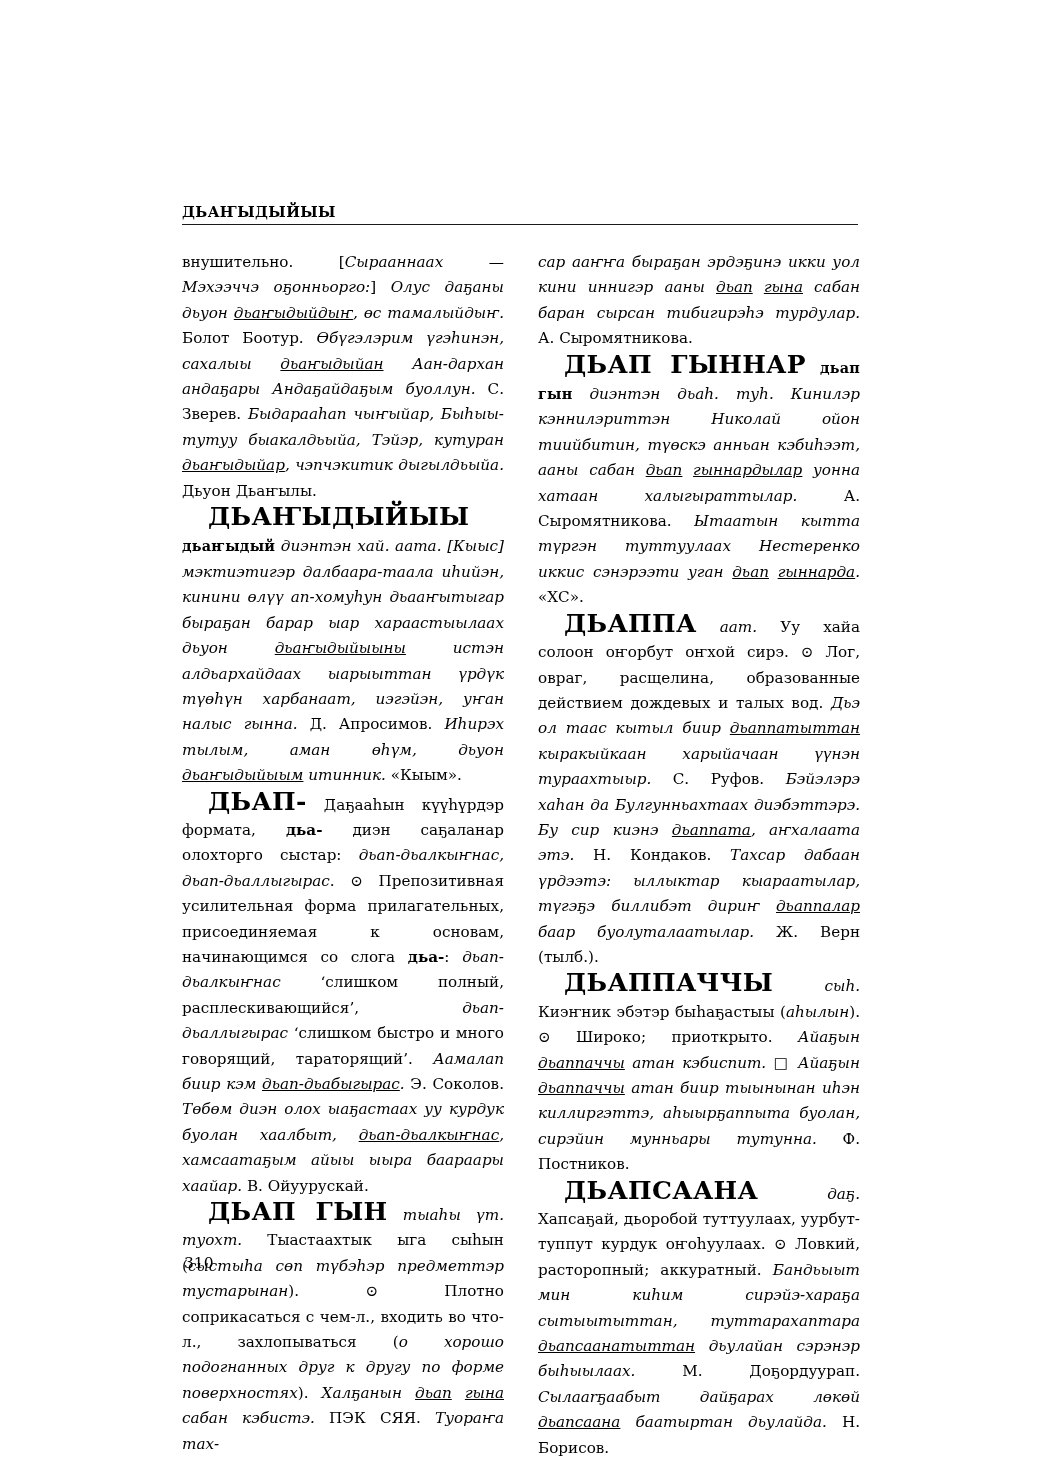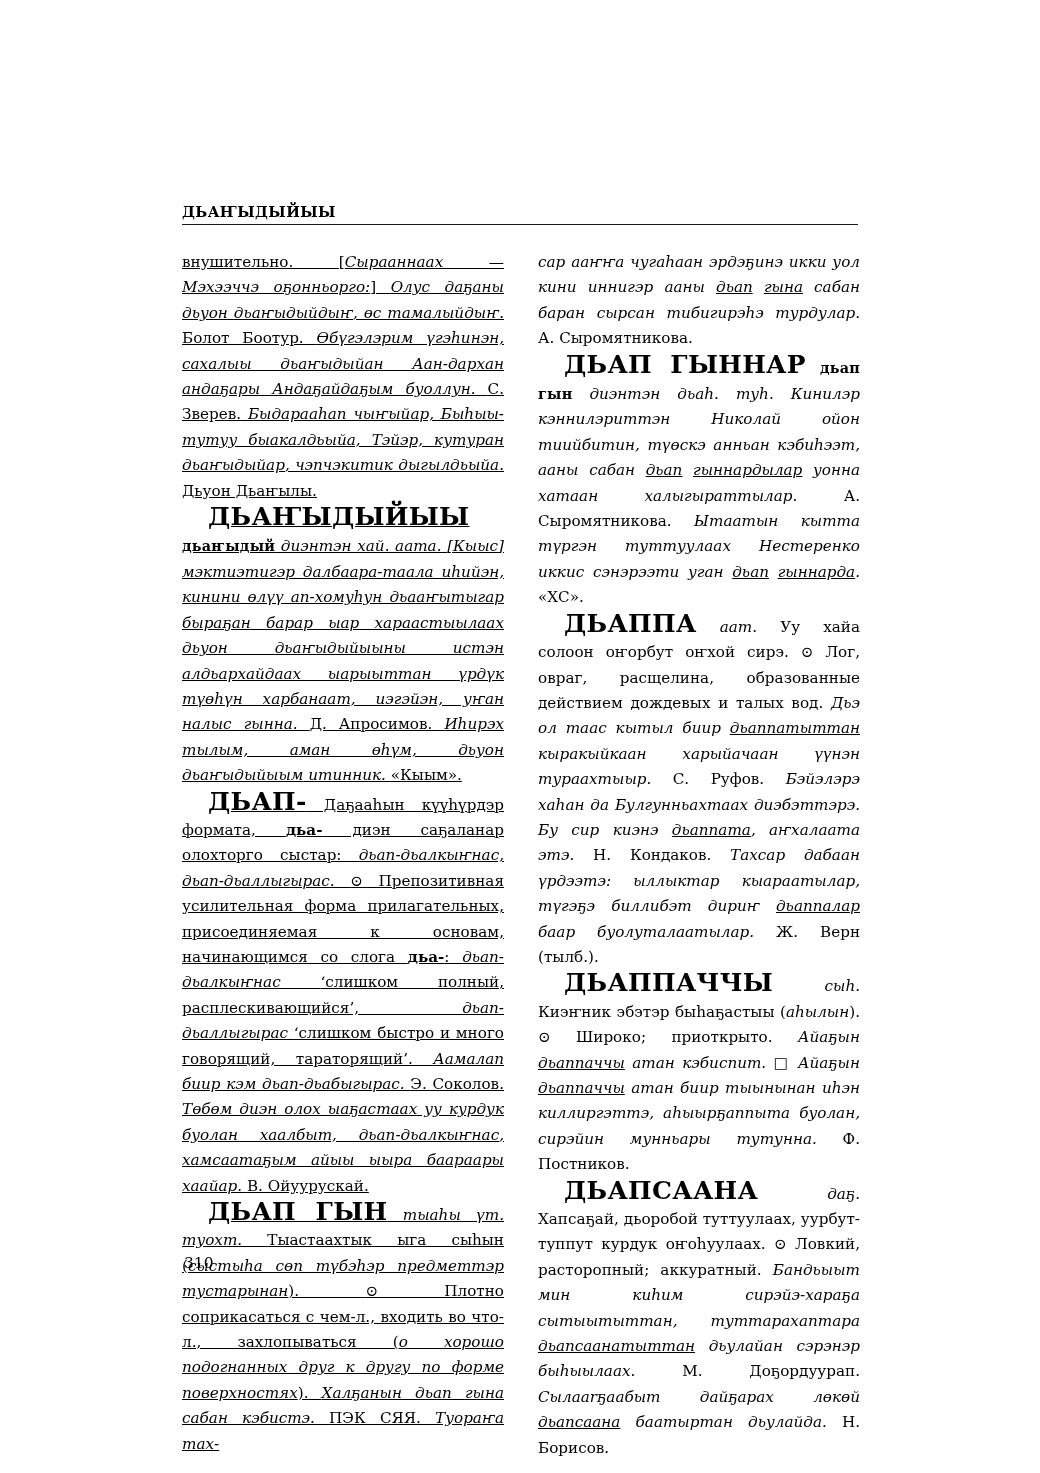--- a/index.html
+++ b/index.html
@@ -50,21 +50,21 @@
     top: 250px;
     width: 678px;
     height: 1010px;
   }
   .col {
     position: absolute;
     top: 0;
     width: 322px;
     height: 1010px;
   }
-  .col-left  { left: 0px; text-decoration: underline; }
+  .col-left  { left: 0px; }
   .col-right { left: 356px; }
 
   .block {
     font-size: 15.2px;
     line-height: 25.4px;
     text-align: justify;
     text-justify: inter-word;
     hyphens: manual;
     margin: 0;
     padding: 0;
@@ -118,21 +118,21 @@
   </div>
 
   <div class="cols">
     <div class="col col-left" id="col-left">
         <p class="block"><span class="rom">внушительно. [</span><span class="it">Сырааннаах — Мэхээччэ оҕонньорго:</span><span class="rom">] </span><span class="it">Олус даҕаны дьуон </span><span class="ul">дьаҥыдыйдыҥ</span><span class="it">, өс тамалыйдыҥ. </span><span class="rom">Болот Боотур. </span><span class="it">Өбүгэлэрим үгэһинэн, сахалыы </span><span class="ul">дьаҥыдыйан</span><span class="it"> Аан-дархан андаҕары Андаҕайдаҕым буоллун. </span><span class="rom">С. Зверев. </span><span class="it">Быдарааһап чыҥыйар, Быһыы-тутуу быакалдьыйа, Тэйэр, кутуран </span><span class="ul">дьаҥыдыйар</span><span class="it">, чэпчэкитик дыгылдьыйа. </span><span class="rom">Дьуон Дьаҥылы.</span></p>
         <p class="block indent"><span class="headword">ДЬАҤЫДЫЙЫЫ</span> <span class="headword-sub">дьаҥыдый</span><span class="it"> диэнтэн хай. аата. </span><span class="it">[</span><span class="it">Кыыс</span><span class="it">] мэктиэтигэр далбаара-таала иһийэн, кинини өлүү ап-хомуһун дьааҥытыгар быраҕан барар ыар хараастыылаах дьуон </span><span class="ul">дьаҥыдыйыыны</span><span class="it"> истэн алдьархайдаах ыарыыттан үрдүк түөһүн харбанаат, иэгэйэн, уҥан налыс гынна. </span><span class="rom">Д. Апросимов. </span><span class="it">Иһирэх тылым, аман өһүм, дьуон </span><span class="ul">дьаҥыдыйыым</span><span class="it"> итинник. </span><span class="rom">«Кыым».</span></p>
         <p class="block indent"><span class="headword">ДЬАП-</span><span class="rom"> Даҕааһын күүһүрдэр формата, </span><span class="bold">дьа-</span><span class="rom"> диэн саҕаланар олохторго сыстар: </span><span class="it">дьап-дьалкыҥнас, дьап-дьаллыгырас</span><span class="rom">. </span><span class="marker">⊙</span><span class="rom"> Препозитивная усилительная форма прилагательных, присоединяемая к основам, начинающимся со слога </span><span class="bold">дьа-</span><span class="rom">: </span><span class="it">дьап-дьалкыҥнас </span><span class="rom">‘слишком полный, расплескивающийся’, </span><span class="it">дьап-дьаллыгырас </span><span class="rom">‘слишком быстро и много говорящий, тараторящий’. </span><span class="it">Аамалап биир кэм </span><span class="ul">дьап-дьабыгырас</span><span class="it">. </span><span class="rom">Э. Соколов. </span><span class="it">Төбөм диэн олох ыаҕастаах уу курдук буолан хаалбыт, </span><span class="ul">дьап-дьалкыҥнас</span><span class="it">, хамсаатаҕым айыы ыыра баараары хаайар. </span><span class="rom">В. Ойуурускай.</span></p>
         <p class="block indent"><span class="headword">ДЬАП ГЫН</span><span class="it"> тыаһы үт. туохт. </span><span class="rom">Тыастаахтык ыга сыһын (</span><span class="it">сыстыһа сөп түбэһэр предметтэр тустарынан</span><span class="rom">). </span><span class="marker">⊙</span><span class="rom"> Плотно соприкасаться с чем-л., входить во что-л., захлопываться (</span><span class="it">о хорошо подогнанных друг к другу по форме поверхностях</span><span class="rom">). </span><span class="it">Халҕанын </span><span class="ul">дьап</span><span class="it"> </span><span class="ul">гына</span><span class="it"> сабан кэбистэ. </span><span class="rom">ПЭК СЯЯ. </span><span class="it">Туораҥа тах-</span></p>
       </div>
     <div class="col col-right" id="col-right">
-        <p class="block"><span class="it">сар ааҥҥа чугаһаан эрдэҕинэ икки уол кини иннигэр ааны </span><span class="ul">дьап</span><span class="it"> </span><span class="ul">гына</span><span class="it"> сабан баран сырсан тибигирэһэ турдулар. </span><span class="rom">А. Сыромятникова.</span></p>
+        <p class="block"><span class="it">сар ааҥҥа быраҕан эрдэҕинэ икки уол кини иннигэр ааны </span><span class="ul">дьап</span><span class="it"> </span><span class="ul">гына</span><span class="it"> сабан баран сырсан тибигирэһэ турдулар. </span><span class="rom">А. Сыромятникова.</span></p>
         <p class="block indent"><span class="headword">ДЬАП ГЫННАР</span> <span class="headword-sub">дьап гын</span><span class="it"> диэнтэн дьаһ. туһ. </span><span class="it">Кинилэр кэннилэриттэн Николай ойон тиийбитин, түөскэ анньан кэбиһээт, ааны сабан </span><span class="ul">дьап</span><span class="it"> </span><span class="ul">гыннардылар</span><span class="it"> уонна хатаан халыгыраттылар. </span><span class="rom">А. Сыромятникова. </span><span class="it">Ытаатын кытта түргэн туттуулаах Нестеренко иккис сэнэрээти уган </span><span class="ul">дьап</span><span class="it"> </span><span class="ul">гыннарда</span><span class="it">. </span><span class="rom">«ХС».</span></p>
         <p class="block indent"><span class="headword">ДЬАППА</span><span class="it"> аат. </span><span class="rom">Уу хайа солоон оҥорбут оҥхой сирэ. </span><span class="marker">⊙</span><span class="rom"> Лог, овраг, расщелина, образованные действием дождевых и талых вод. </span><span class="it">Дьэ ол таас кытыл биир </span><span class="ul">дьаппатыттан</span><span class="it"> кыракыйкаан харыйачаан үүнэн тураахтыыр. </span><span class="rom">С. Руфов. </span><span class="it">Бэйэлэрэ хаһан да Булгунньахтаах диэбэттэрэ. Бу сир киэнэ </span><span class="ul">дьаппата</span><span class="it">, аҥхалаата этэ. </span><span class="rom">Н. Кондаков. </span><span class="it">Тахсар дабаан үрдээтэ: ыллыктар кыараатылар, түгэҕэ биллибэт дириҥ </span><span class="ul">дьаппалар</span><span class="it"> баар буолуталаатылар. </span><span class="rom">Ж. Верн (тылб.).</span></p>
         <p class="block indent"><span class="headword">ДЬАППАЧЧЫ</span><span class="it"> сыһ. </span><span class="rom">Киэҥник эбэтэр быһаҕастыы (</span><span class="it">аһылын</span><span class="rom">). </span><span class="marker">⊙</span><span class="rom"> Широко; приоткрыто. </span><span class="it">Айаҕын </span><span class="ul">дьаппаччы</span><span class="it"> атан кэбиспит. </span><span class="marker">□</span><span class="it"> Айаҕын </span><span class="ul">дьаппаччы</span><span class="it"> атан биир тыынынан иһэн киллиргэттэ, аһыырҕаппыта буолан, сирэйин мунньары тутунна. </span><span class="rom">Ф. Постников.</span></p>
         <p class="block indent"><span class="headword">ДЬАПСААНА</span><span class="it"> даҕ. </span><span class="rom">Хапсаҕай, дьоробой туттуулаах, уурбут-туппут курдук оҥоһуулаах. </span><span class="marker">⊙</span><span class="rom"> Ловкий, расторопный; аккуратный. </span><span class="it">Бандьыыт мин киһим сирэйэ-хараҕа сытыытыттан, туттарахаптара </span><span class="ul">дьапсаанатыттан</span><span class="it"> дьулайан сэрэнэр быһыылаах. </span><span class="rom">М. Доҕордуурап. </span><span class="it">Сылааrҕаабыт дайҕарах лөкөй </span><span class="ul">дьапсаана</span><span class="it"> баатыртан дьулайда. </span><span class="rom">Н. Борисов.</span></p>
       </div>
   </div>
 
   <div class="folio">310</div>
 
 </div>

